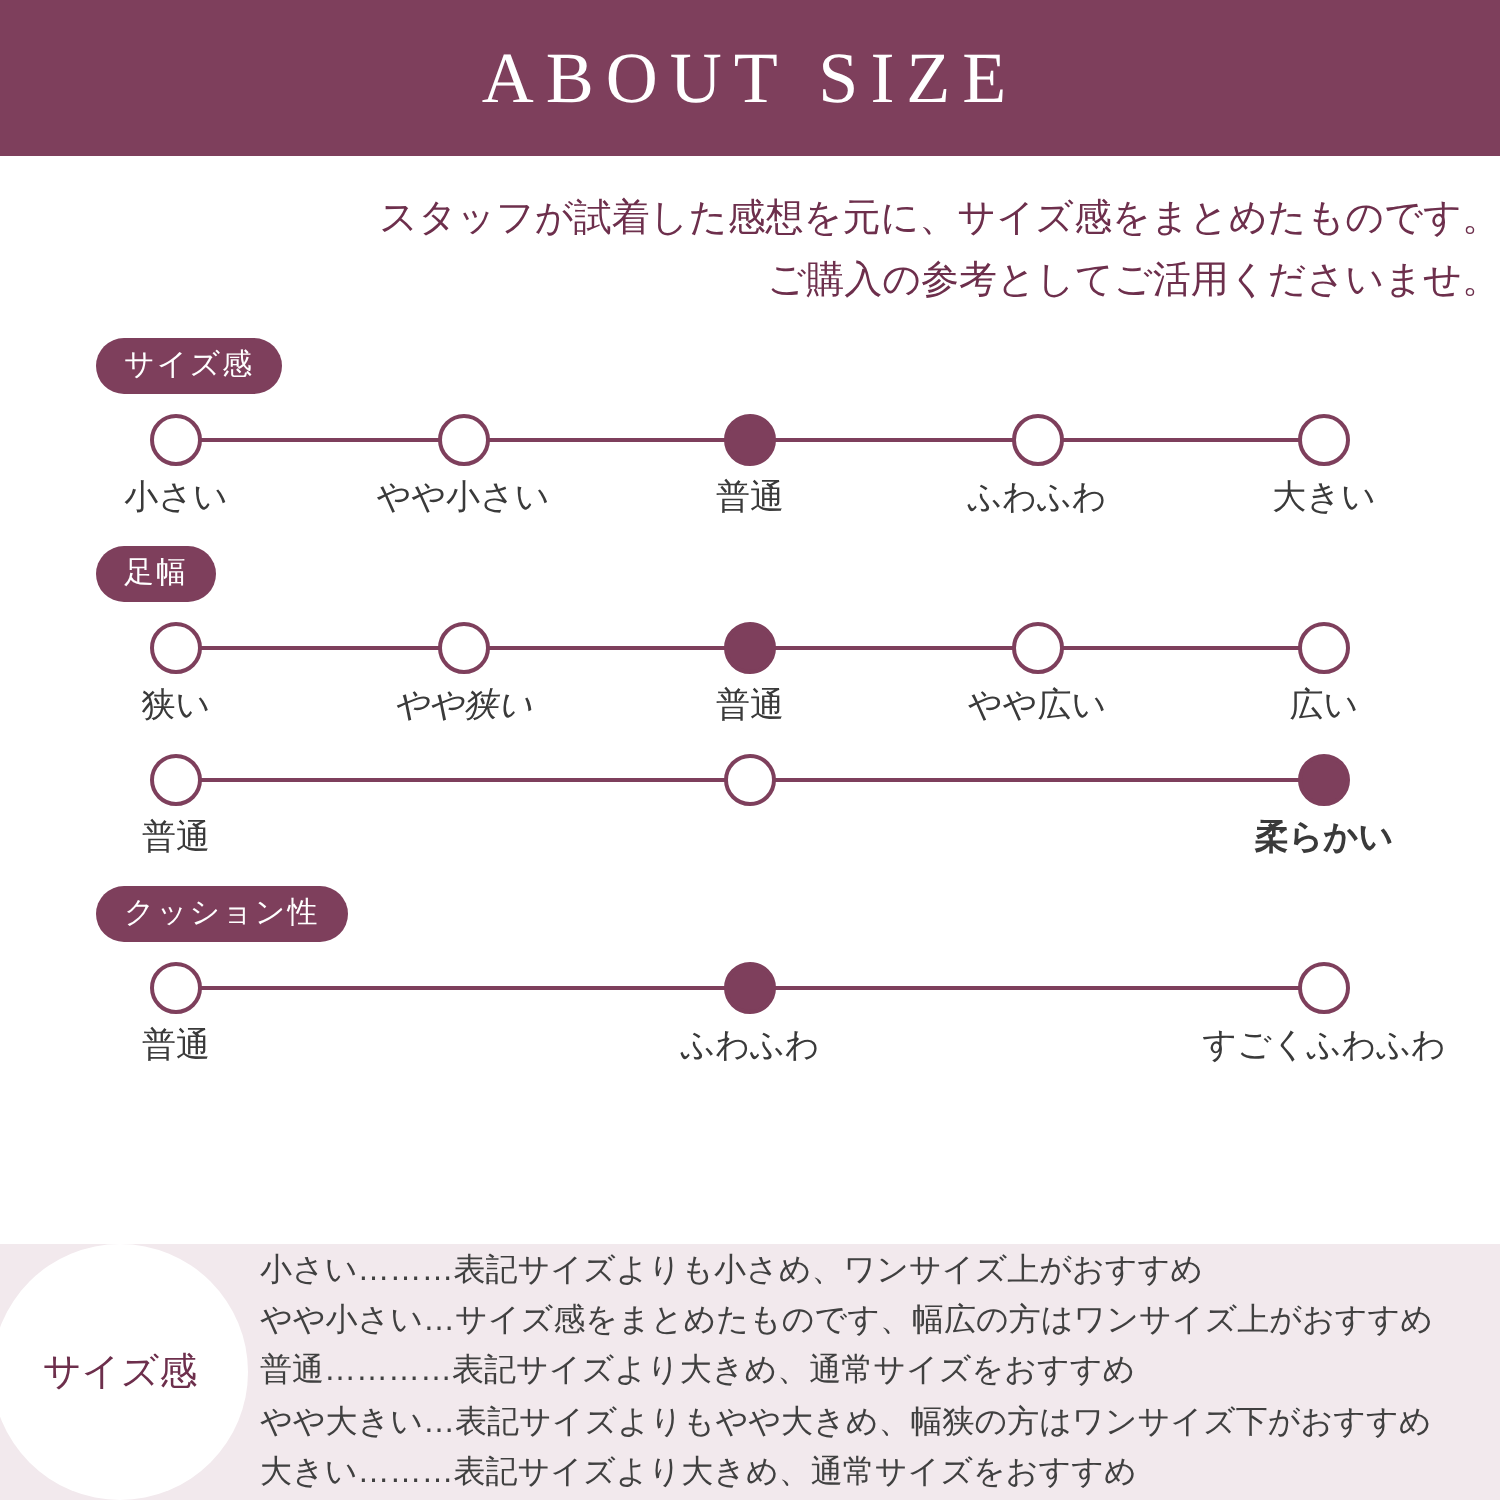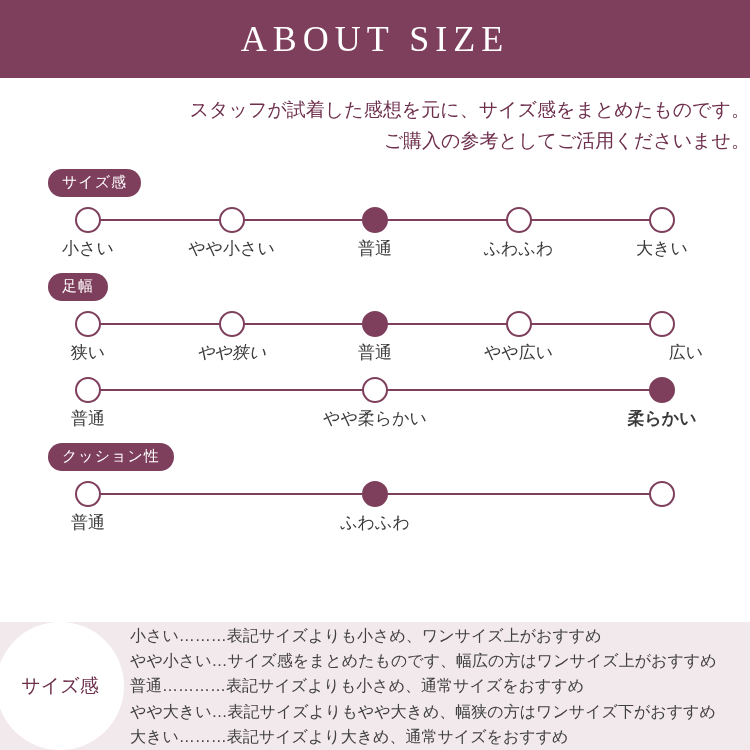--- a/index.html
+++ b/index.html
@@ -182,55 +182,55 @@
           <div class="node" style="left: 25%;"></div>
           <div class="node filled" style="left: 50%;"></div>
           <div class="node" style="left: 75%;"></div>
           <div class="node" style="left: 100%;"></div>
         </div>
         <div class="ticks">
           <div class="tick" style="left: calc(0% + 40px);">狭い</div>
           <div class="tick" style="left: calc(25% + 20px); font-style: italic;">やや狭い</div>
           <div class="tick" style="left: calc(50% + 0px);">普通</div>
           <div class="tick" style="left: calc(75% - 20px);">やや広い</div>
-          <div class="tick" style="left: calc(100% - 40px); margin-left: 24px;">広い</div>
+          <div class="tick" style="left: calc(100% - 40px);">広い</div>
         </div>
       </div>
       <div class="scale-group">
         <div class="track">
           <div class="track-line"></div>
           <div class="node" style="left: 0%;"></div>
           <div class="node" style="left: 50%;"></div>
           <div class="node filled" style="left: 100%;"></div>
         </div>
         <div class="ticks">
           <div class="tick" style="left: calc(0% + 40px);">普通</div>
-          <div class="tick" style="left: calc(50% + 0px);">やや柔らかい</div>
           <div class="tick" style="left: calc(100% - 40px); font-weight: bold;">柔らかい</div>
         </div>
       </div>
       <div class="scale-group">
         <div class="scale-label-wrap"><span class="scale-label">クッション性</span></div>
         <div class="track">
           <div class="track-line"></div>
           <div class="node" style="left: 0%;"></div>
           <div class="node filled" style="left: 50%;"></div>
           <div class="node" style="left: 100%;"></div>
         </div>
         <div class="ticks">
           <div class="tick" style="left: calc(0% + 40px);">普通</div>
           <div class="tick" style="left: calc(50% + 0px);">ふわふわ</div>
+          <div class="tick" style="left: calc(100% - 40px);">すごくふわふわ</div>
         </div>
       </div>
     </div>
 
   <div class="legend">
     <div class="legend-badge">サイズ感</div>
     <div class="legend-lines" id="legend-lines">
         <div>小さい………表記サイズよりも小さめ、ワンサイズ上がおすすめ</div>
         <div>やや小さい…サイズ感をまとめたものです、幅広の方はワンサイズ上がおすすめ</div>
-        <div>普通…………表記サイズよりも小さめ、通常サイズをおすすめ</div>
+        <div>普通…………表記サイズより大きめ、通常サイズをおすすめ</div>
         <div>やや大きい…表記サイズよりもやや大きめ、幅狭の方はワンサイズ下がおすすめ</div>
         <div>大きい………表記サイズより大きめ、通常サイズをおすすめ</div>
       </div>
   </div>
 
 </div>
 
 </body></html>

